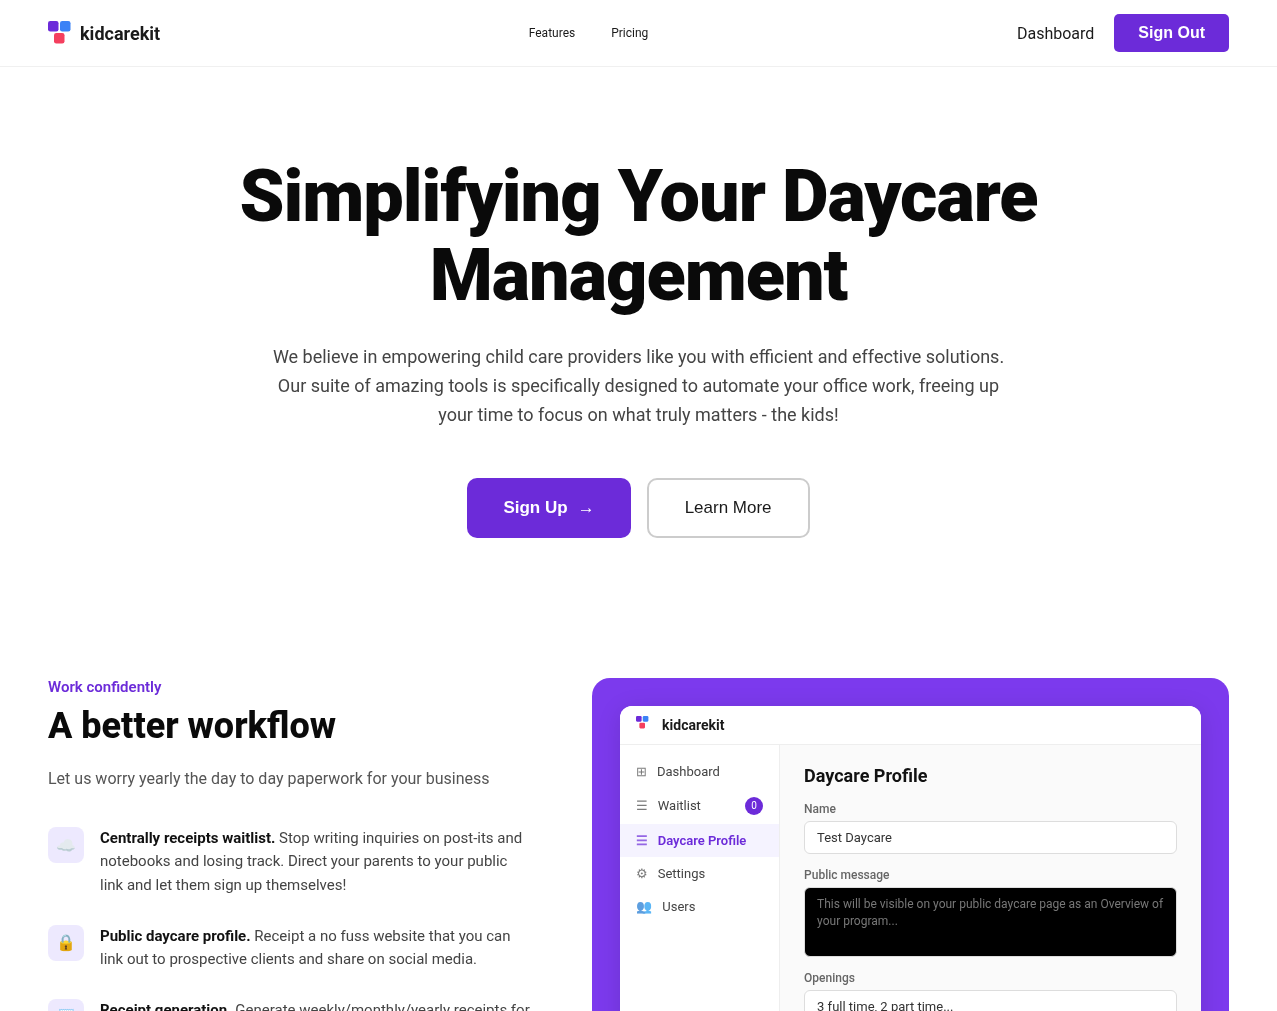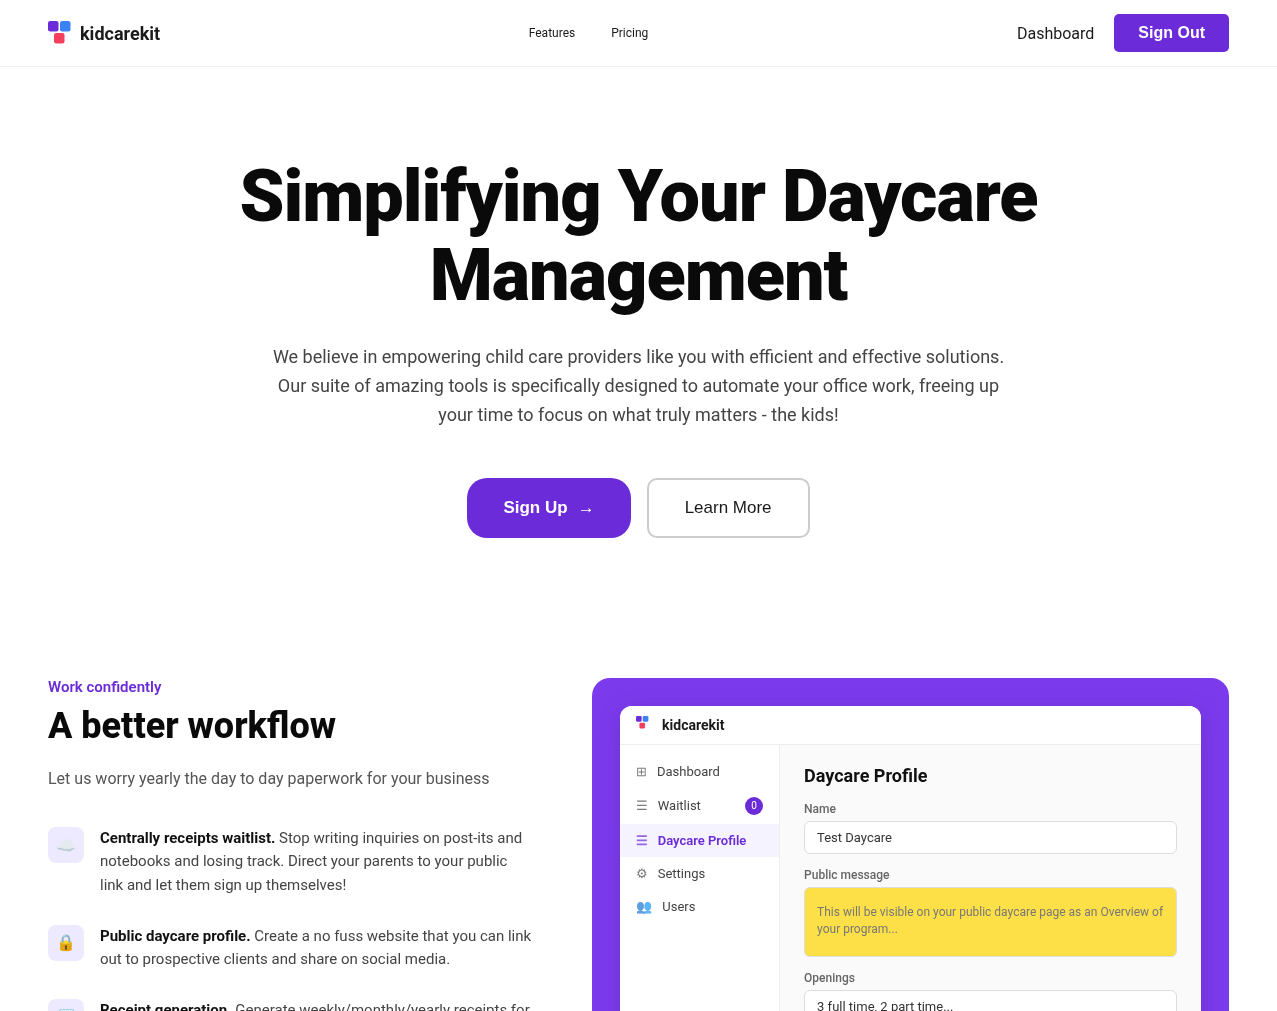--- a/index.html
+++ b/index.html
@@ -91,21 +91,21 @@
     }
     .hero-buttons {
       display: flex;
       justify-content: center;
       gap: 16px;
     }
     .btn-signup {
       background: #6c2bd9;
       color: #fff;
       border: none;
-      border-radius: 20px;
+      border-radius: 10px;
       padding: 18px 36px;
       font-size: 17px;
       font-weight: 600;
       cursor: pointer;
       display: flex;
       align-items: center;
       gap: 10px;
     }
     .btn-learn {
       background: #fff;
@@ -269,24 +269,24 @@
       background: #fff;
       border: 1px solid #ddd;
       border-radius: 6px;
       padding: 8px 12px;
       font-size: 13px;
       color: #333;
       width: 100%;
       margin-bottom: 14px;
     }
     .preview-textarea {
-      background: #fde047;
+      background: #000000;
       border: 1px solid #ddd;
       border-radius: 6px;
-      padding: 16px 12px;
+      padding: 8px 12px;
       font-size: 12px;
       color: #777;
       width: 100%;
       min-height: 70px;
       margin-bottom: 14px;
       line-height: 1.4;
     }
   </style>
 </head>
 <body>
@@ -334,21 +334,21 @@
         <p class="feature-text">
           <strong>Centrally receipts waitlist.</strong>
           <span> Stop writing inquiries on post-its and notebooks and losing track. Direct your parents to your public link and let them sign up themselves!</span>
         </p>
       </div>
 
       <div class="feature-item">
         <div class="feature-icon">🔒</div>
         <p class="feature-text">
           <strong>Public daycare profile.</strong>
-          <span> Create a no fuss website that you can link out to prospective clients and share on social media.</span>
+          <span> Receipt a no fuss website that you can link out to prospective clients and share on social media.</span>
         </p>
       </div>
 
       <div class="feature-item">
         <div class="feature-icon">🧾</div>
         <p class="feature-text">
           <strong>Receipt generation.</strong>
           <span> Generate weekly/monthly/yearly receipts for parents with the click of a button.</span>
         </p>
       </div>

